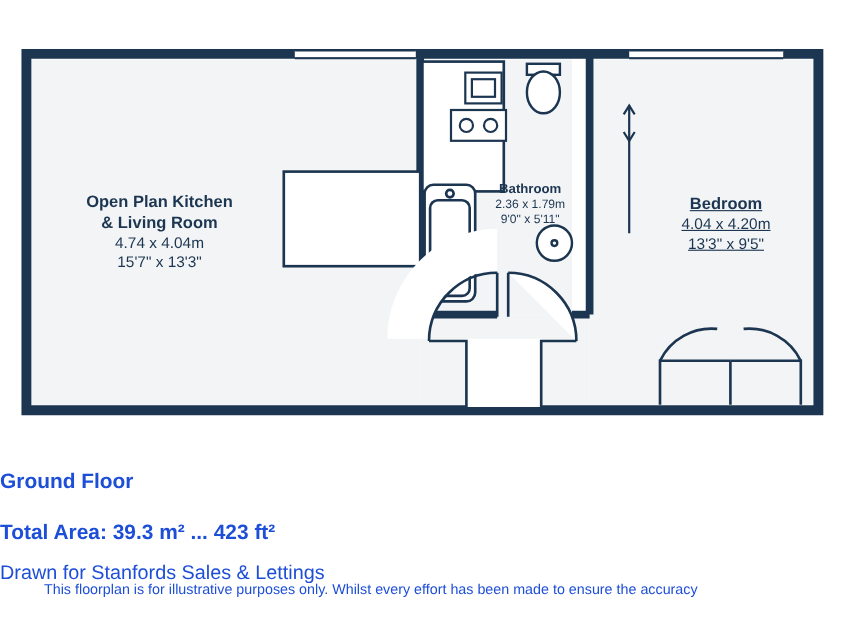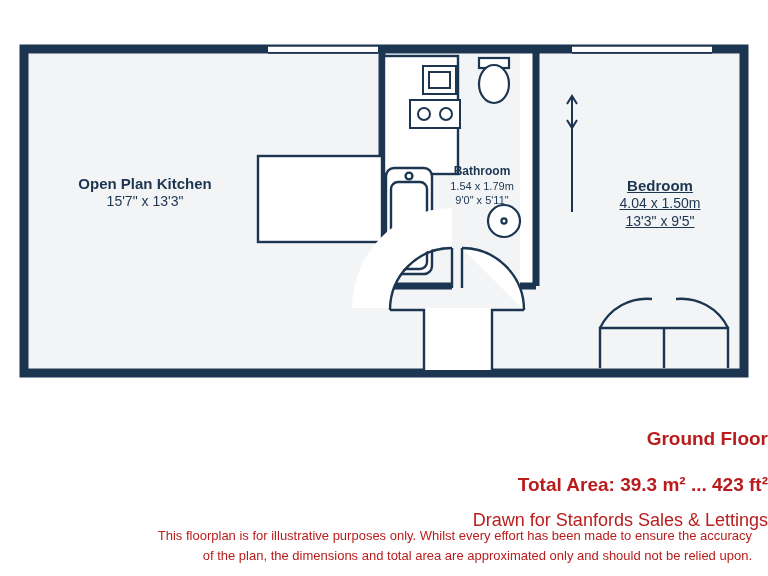--- a/index.html
+++ b/index.html
@@ -67,22 +67,22 @@
   #label-bedroom {
     left: 570px;
     top: 160px;
     width: 180px;
     text-decoration: underline;
   }
   .footer {
     position: absolute;
     left: 0;
     width: 768px;
-    text-align: right;
-    color: #b91c1c;
+    text-align: left;
+    color: #1d4ed8;
   }
   #floor-title {
     top: 412px;
     font-size: 19px;
     font-weight: bold;
   }
   #total-area {
     top: 458px;
     font-size: 19px;
     font-weight: bold;
@@ -202,36 +202,37 @@
       <path d="M600 352 L600 312 L664 312" fill="none"></path>
       <path d="M600 312 A 52 52 0 0 1 652 283" fill="none"></path>
       <path d="M664 312 L664 352" fill="none"></path>
       <path d="M664 312 L728 312 L728 352" fill="none"></path>
       <path d="M728 312 A 52 52 0 0 0 676 283" fill="none"></path>
     </g>
   </svg>
 
   <div class="room-label" id="label-kitchen">
     <span class="name">Open Plan Kitchen</span>
+    <span class="name">&amp; Living Room</span>
+    <span class="dim-m">4.74 x 4.04m</span>
     <span class="dim-ft">15'7" x 13'3"</span>
   </div>
 
   <div class="room-label small" id="label-bathroom">
     <span class="name">Bathroom</span>
-    <span class="dim-m">1.54 x 1.79m</span>
+    <span class="dim-m">2.36 x 1.79m</span>
     <span class="dim-ft">9'0" x 5'11"</span>
   </div>
 
   <div class="room-label" id="label-bedroom">
     <span class="name">Bedroom</span>
-    <span class="dim-m">4.04 x 1.50m</span>
+    <span class="dim-m">4.04 x 4.20m</span>
     <span class="dim-ft">13'3" x 9'5"</span>
   </div>
 
   <div class="footer" id="floor-title">Ground Floor</div>
   <div class="footer" id="total-area">Total Area: 39.3 m² ... 423 ft²</div>
   <div class="footer" id="drawn-for">Drawn for Stanfords Sales &amp; Lettings</div>
   <div class="footer" id="disclaimer">
     <div>This floorplan is for illustrative purposes only. Whilst every effort has been made to ensure the accuracy</div>
-    <div>of the plan, the dimensions and total area are approximated only and should not be relied upon.</div>
   </div>
 
 </div>
 
 </body></html>

